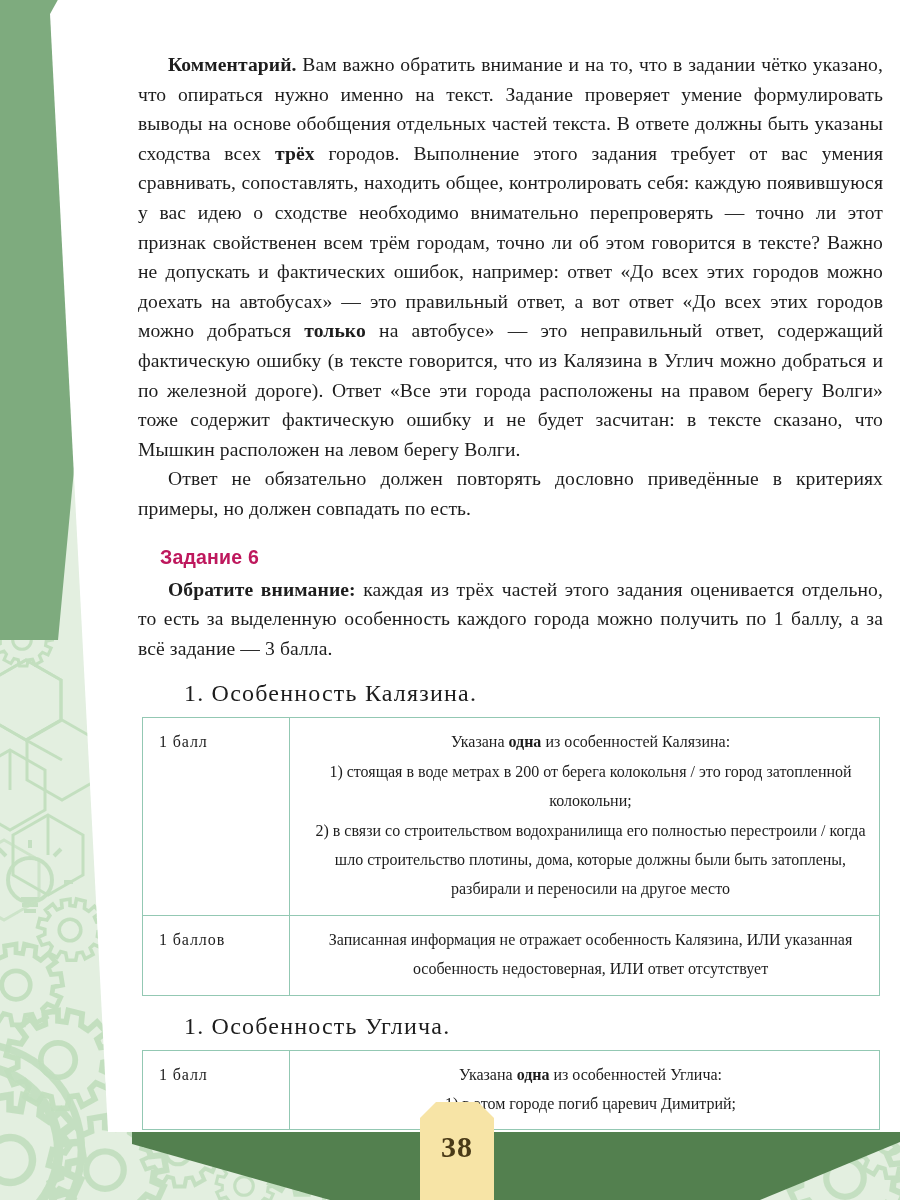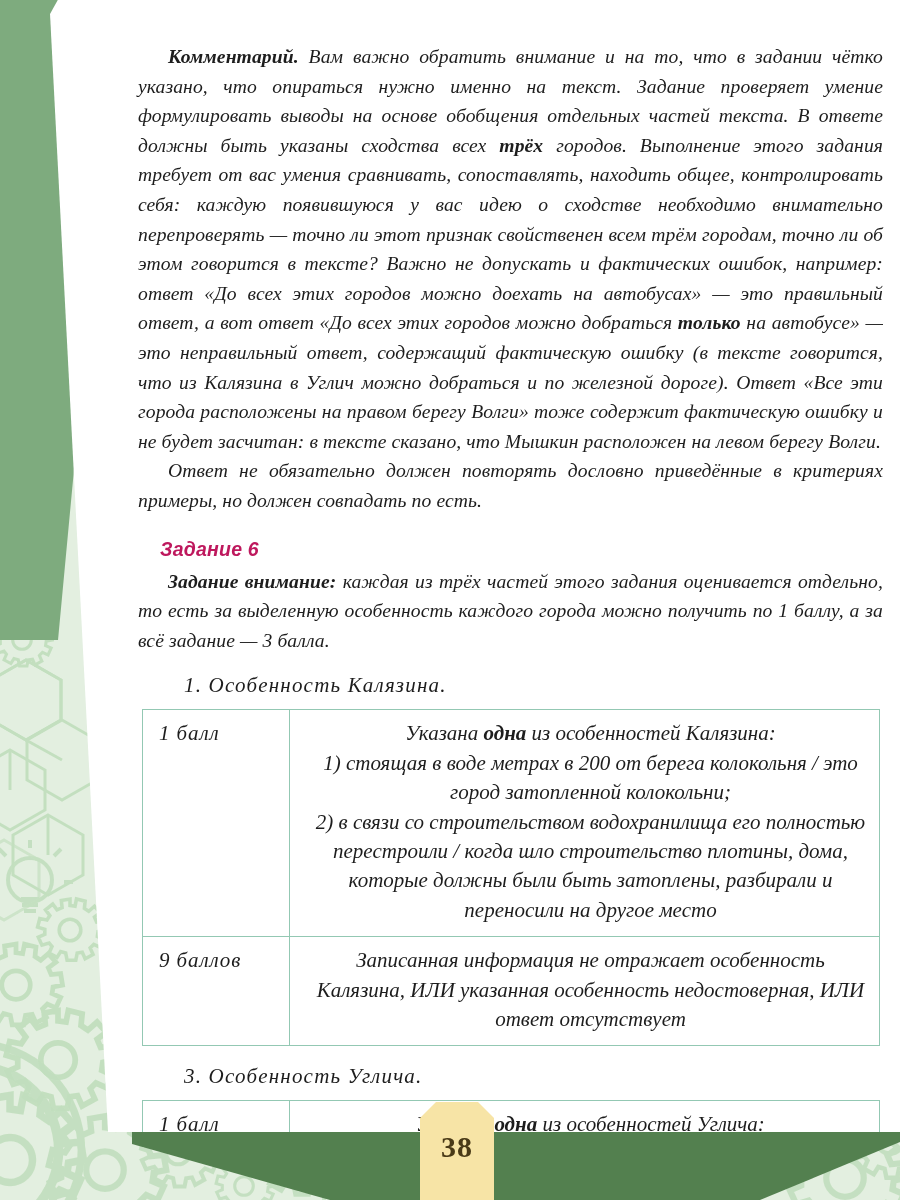--- a/index.html
+++ b/index.html
@@ -28,23 +28,22 @@
   .sheet{
     position:absolute;top:-4px;left:50px;width:860px;height:1136px;
     background:#ffffff;
     box-shadow:0 2px 7px rgba(60,80,60,.30);
     clip-path:polygon(10px 0, 860px 0, 860px 1136px, 58px 1136px, 0 18px);
   }
   .sheet-inner{position:absolute;top:0;left:0;right:0;bottom:0;}
 
   
   .content{
-    position:absolute;left:88px;top:46px;width:745px;
+    position:absolute;left:88px;top:54px;width:745px;
     color:#1d1d1d;
-    font-style:italic;
   }
   p.body{
     margin:0;
     font-size:19.6px;
     line-height:29.6px;
     text-align:justify;
     text-justify:inter-word;
     hyphens:manual;
     letter-spacing:.1px;
   }
@@ -55,36 +54,36 @@
   .task-head{
     margin:22px 0 6px 22px;
     color:#be185d;
     font-family:"Liberation Sans","DejaVu Sans",sans-serif;
     font-weight:700;
     font-size:19.5px;
     letter-spacing:.2px;
   }
   .sub-item{
     margin:16px 0 10px 46px;
-    font-size:21px;
+    font-size:24px;
     line-height:28px;
     letter-spacing:1.2px;
   }
 
   
   .crit-table{
     margin:10px 0 0 4px;
     width:738px;
     border-collapse:collapse;
     border:1px solid #93c8b3;
   }
   .crit-table td{
     border:1px solid #93c8b3;
     vertical-align:top;
-    font-size:21px;
+    font-size:16px;
     line-height:29.4px;
     padding:9px 10px 11px 14px;
     color:#1d1d1d;
   }
   .crit-table td.score{width:120px;padding-left:16px;letter-spacing:.9px;white-space:nowrap;}
   .crit-table td.desc{padding-left:22px;text-align:center;}
   .crit-table.clipped td{border-bottom:none;}
 
   
   .page-tab{
@@ -203,38 +202,38 @@
   <div class="sheet">
     <div class="sheet-inner">
       <div class="content">
 
         <p class="body indent"><b>Комментарий.</b><span> Вам важно обратить внимание и на то, что в задании чётко указано, что опираться нужно именно на текст. Задание проверяет умение формулировать выводы на основе обобщения отдельных частей текста. В ответе должны быть указаны сходства всех </span><b>трёх</b><span> городов. Выполнение этого задания требует от вас умения сравнивать, сопоставлять, находить общее, контролировать себя: каждую появившуюся у вас идею о сходстве необходимо внимательно перепроверять — точно ли этот признак свойственен всем трём городам, точно ли об этом говорится в тексте? Важно не допускать и фактических ошибок, например: ответ «До всех этих городов можно доехать на автобусах» — это правильный ответ, а вот ответ «До всех этих городов можно добраться </span><b>только</b><span> на автобусе» — это неправильный ответ, содержащий фактическую ошибку (в тексте говорится, что из Калязина в Углич можно добраться и по железной дороге). Ответ «Все эти города расположены на правом берегу Волги» тоже содержит фактическую ошибку и не будет засчитан: в тексте сказано, что Мышкин расположен на левом берегу Волги.</span></p>
 
         <p class="body indent">Ответ не обязательно должен повторять дословно приведённые в критериях примеры, но должен совпадать по есть.</p>
 
         <div class="task-head">Задание 6</div>
 
-        <p class="body indent"><b>Задание внимание:</b><span> каждая из трёх частей этого задания оценивается отдельно, то есть за выделенную особенность каждого города можно получить по 1 баллу, а за всё задание — 3 балла.</span></p>
+        <p class="body indent"><b>Обратите внимание:</b><span> каждая из трёх частей этого задания оценивается отдельно, то есть за выделенную особенность каждого города можно получить по 1 баллу, а за всё задание — 3 балла.</span></p>
 
         <div class="sub-item">1. Особенность Калязина.</div>
 
         <table class="crit-table">
           <tbody>
             <tr>
               <td class="score">1 балл</td>
               <td class="desc"><span>Указана </span><b>одна</b><span class="pre"> из особенностей Калязина:<br>1) стоящая в воде метрах в 200 от берега колокольня / это город затопленной колокольни;<br>2) в связи со строительством водохранилища его полностью перестроили / когда шло строительство плотины, дома, которые должны были быть затоплены, разбирали и переносили на другое место</span></td>
             </tr>
             <tr>
-              <td class="score">9 баллов</td>
+              <td class="score">1 баллов</td>
               <td class="desc">Записанная информация не отражает особенность Калязина, ИЛИ указанная особенность недостоверная, ИЛИ ответ отсутствует</td>
             </tr>
           </tbody>
         </table>
 
-        <div class="sub-item">3. Особенность Углича.</div>
+        <div class="sub-item">1. Особенность Углича.</div>
 
         <table class="crit-table clipped">
           <tbody>
             <tr>
               <td class="score">1 балл</td>
               <td class="desc"><span>Указана </span><b>одна</b><span class="pre"> из особенностей Углича:<br>1) в этом городе погиб царевич Димитрий;</span></td>
             </tr>
           </tbody>
         </table>
 

